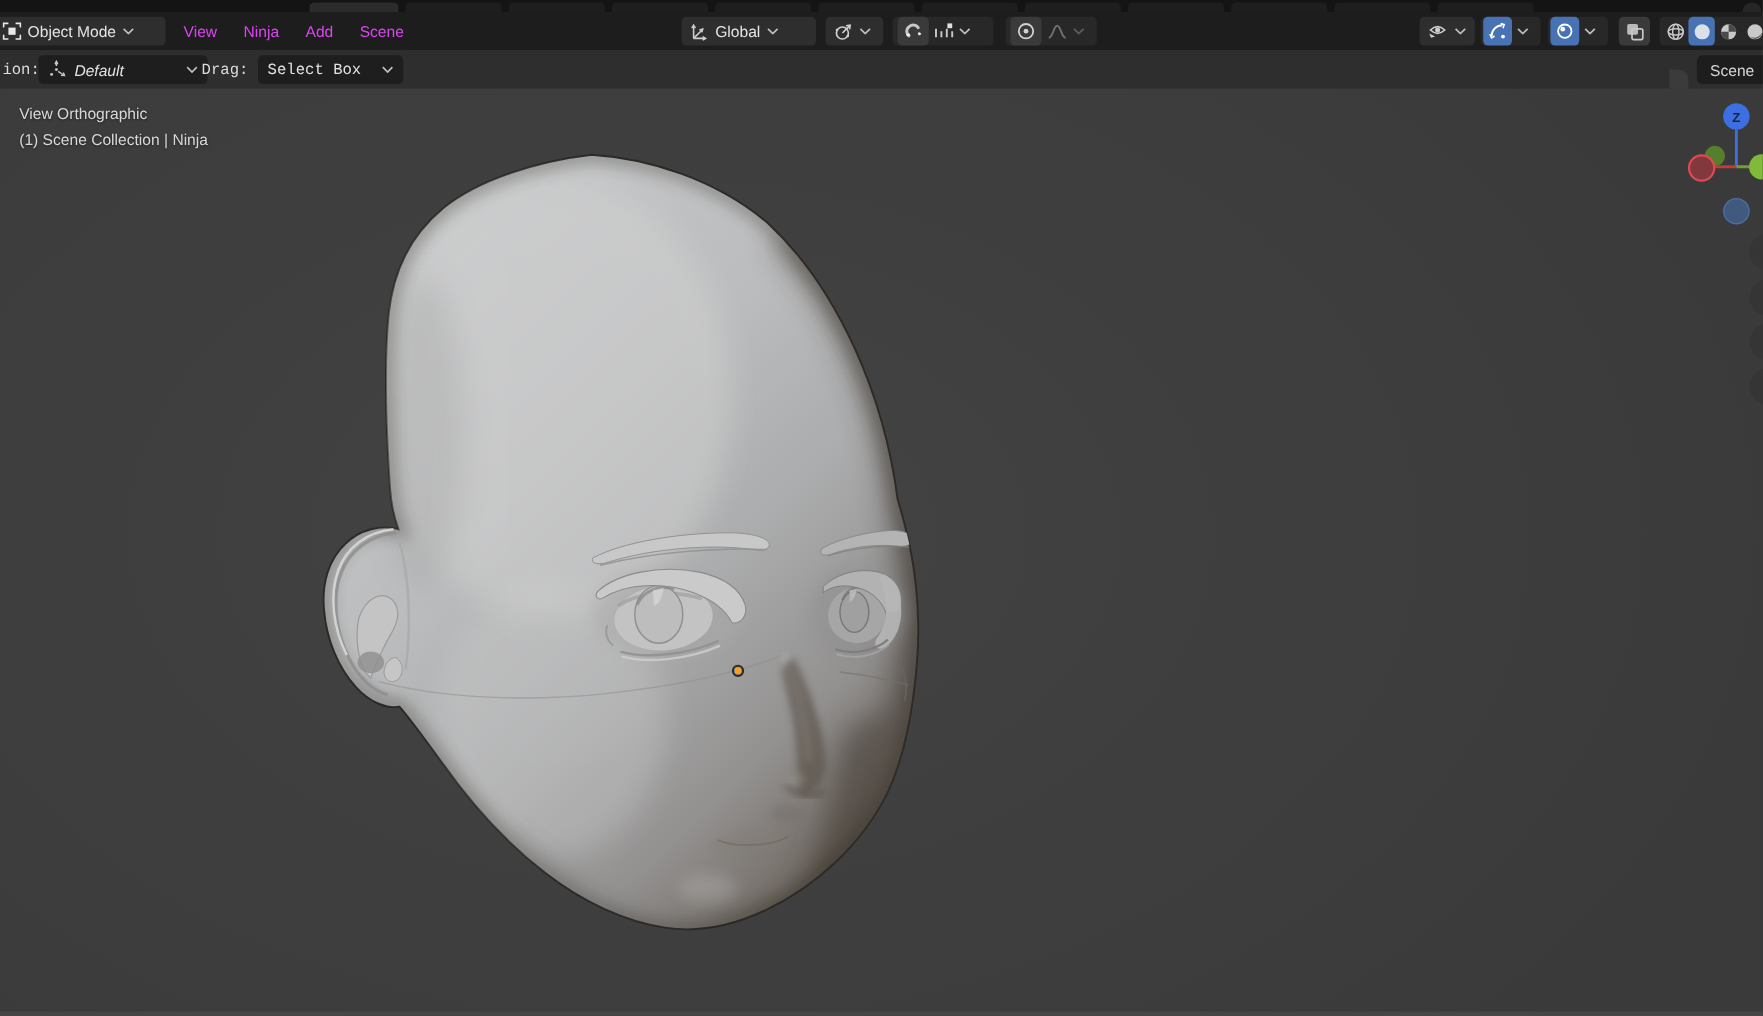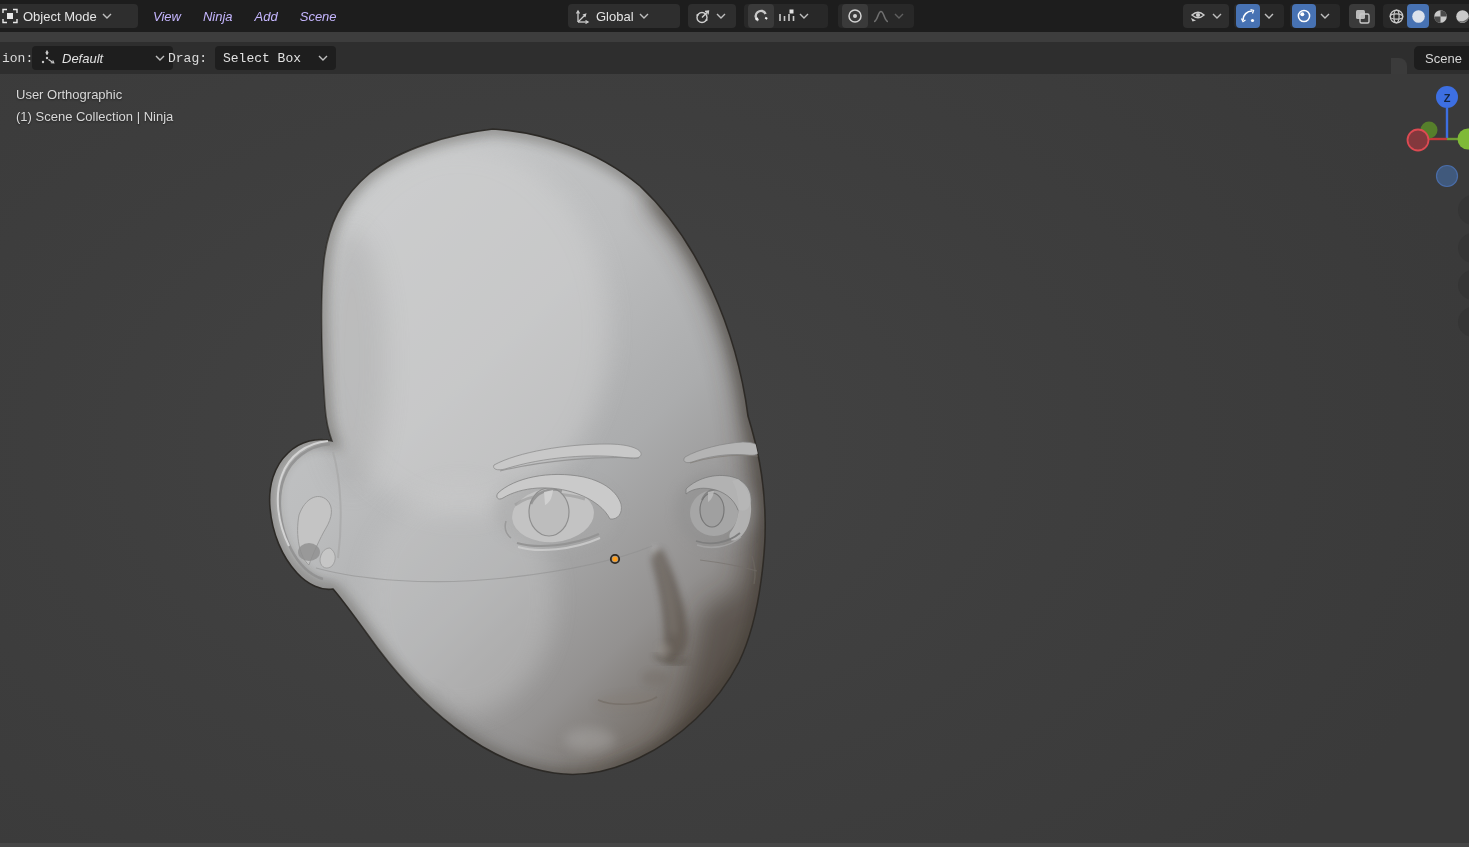--- a/index.html
+++ b/index.html
@@ -9,25 +9,25 @@
     font-family:"Liberation Sans","DejaVu Sans",sans-serif;
     -webkit-font-smoothing:antialiased;
     user-select:none;
   }
   
   .tabs-strip{position:absolute;left:0;top:0;width:1469px;height:10px;background:#141414;}
   .ws-tab{position:absolute;top:2px;height:8px;background:#1e1e1e;border-radius:4px 4px 0 0;}
   .ws-tab.active{background:#2b2b2b;}
   .top-corner-circle{position:absolute;top:2px;left:1452px;width:16px;height:16px;border-radius:50%;background:#262626;}
   
-  .hdr{position:absolute;left:0;top:0;width:1469px;height:32px;background:#1d1d1d;}
+  .hdr{position:absolute;left:0;top:10px;width:1469px;height:32px;background:#1d1d1d;}
   .hdr *{box-sizing:border-box;}
   .pill{position:absolute;top:4px;height:24px;display:flex;align-items:center;background:#2e2e2e;border-radius:4px;color:#e4e4e4;font-size:13px;padding:0 6px;gap:5px;}
   .menu-row{position:absolute;left:142px;top:0;height:32px;display:flex;align-items:center;}
-  .menu-item{color:#c4b5fd;font-size:13px;padding:0 11px;height:32px;display:flex;align-items:center;border-radius:4px;font-style:italic;}
+  .menu-item{color:#d946ef;font-size:13px;padding:0 11px;height:32px;display:flex;align-items:center;border-radius:4px;}
   .icon{display:inline-flex;align-items:center;justify-content:center;}
   .chev{display:inline-flex;}
   .seg-group{position:absolute;top:4px;height:24px;display:flex;align-items:center;background:#282828;border-radius:4px;padding:0 4px;gap:4px;}
   .blue-sq{width:24px;height:24px;border-radius:4px;background:#4772b3;display:flex;align-items:center;justify-content:center;}
   .flat-sq{width:26px;height:24px;border-radius:4px;background:#333333;display:flex;align-items:center;justify-content:center;}
   .shade-seg{width:22px;height:24px;display:flex;align-items:center;justify-content:center;}
   .shade-seg.active{background:#4772b3;border-radius:4px;}
   
   .tools{position:absolute;left:0;top:42px;width:1469px;height:32px;background:#2e2e2e;color:#dcdcdc;font-size:13px;}
   .tools .label{position:absolute;top:0;height:32px;display:flex;align-items:center;font-family:Liberation Mono, monospace;}
@@ -305,21 +305,21 @@
   </div>
   <div class="corner-tab"></div>
   <div class="options-pill">
     <span>Scene</span>
   </div>
 </div>
 
 <div class="vp">
 
   <div class="vp-text">
-    <div>User Orthographic</div>
+    <div>View Orthographic</div>
     <div>(1) Scene Collection | Ninja</div>
   </div>
 
   <svg class="head-svg" width="560" height="700" viewBox="250 100 560 700">
     <defs>
       <path id="headPath" d="M 493,129 C 540,132 596,149 640,186 C 699,241 737,331 748,416 C 757,446 764,476 765,516 C 766,539 764,559 761,581 C 757,611 751,637 739,662 C 717,705 679,739 639,758 C 614,770 586,778 554,773 C 521,768 486,752 455,728 C 420,701 390,666 368,635 C 352,613 341,598 333,589 C 322,591 308,585 297,573 C 282,557 272,533 270,508 C 268,486 274,466 288,453 C 300,441 318,437 332,441 C 329,433 326,421 325,406 C 322,361 320,301 324,261 C 328,226 341,197 370,173 C 400,149 450,134 493,129 Z"></path>
       <linearGradient id="skin" x1="340" y1="190" x2="780" y2="650" gradientUnits="userSpaceOnUse">
         <stop offset="0" stop-color="#c5c7c8"></stop>
         <stop offset="0.35" stop-color="#bcbdbe"></stop>
         <stop offset="0.6" stop-color="#abacad"></stop>

